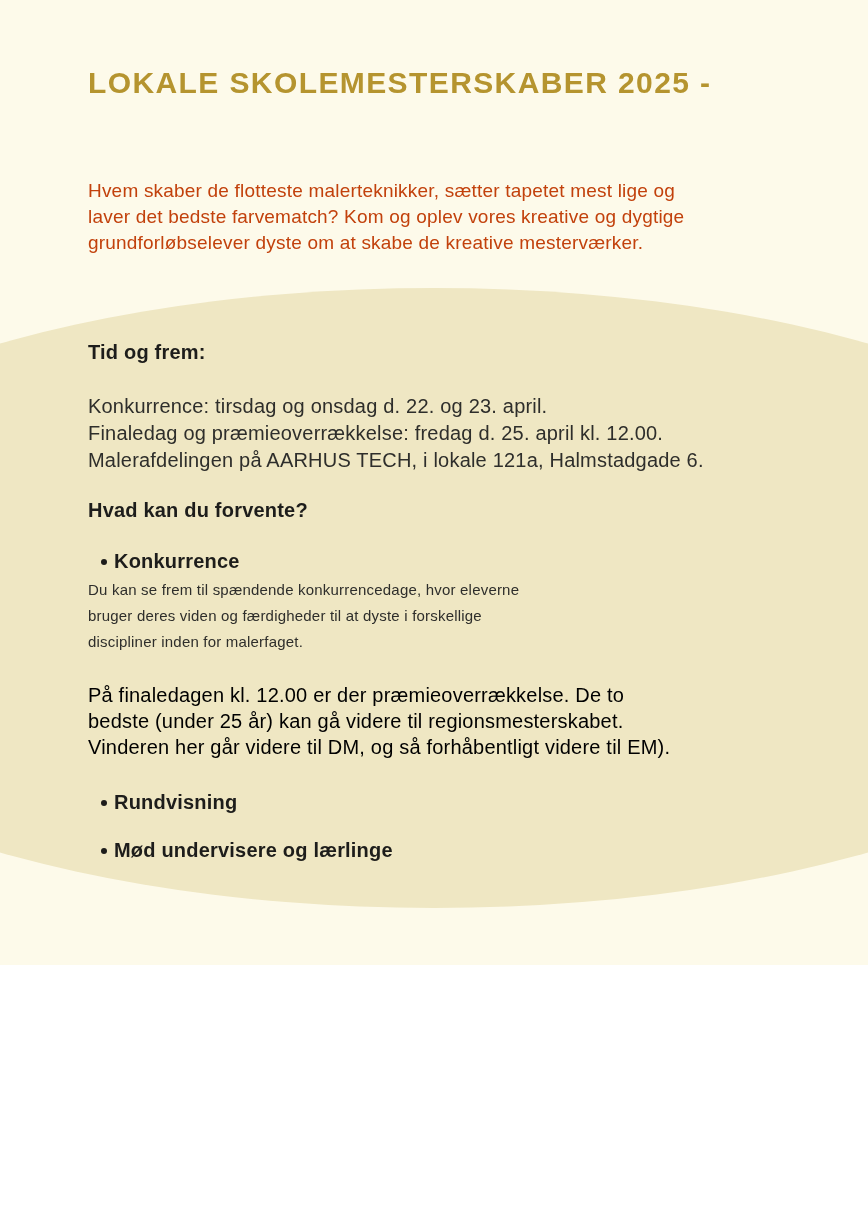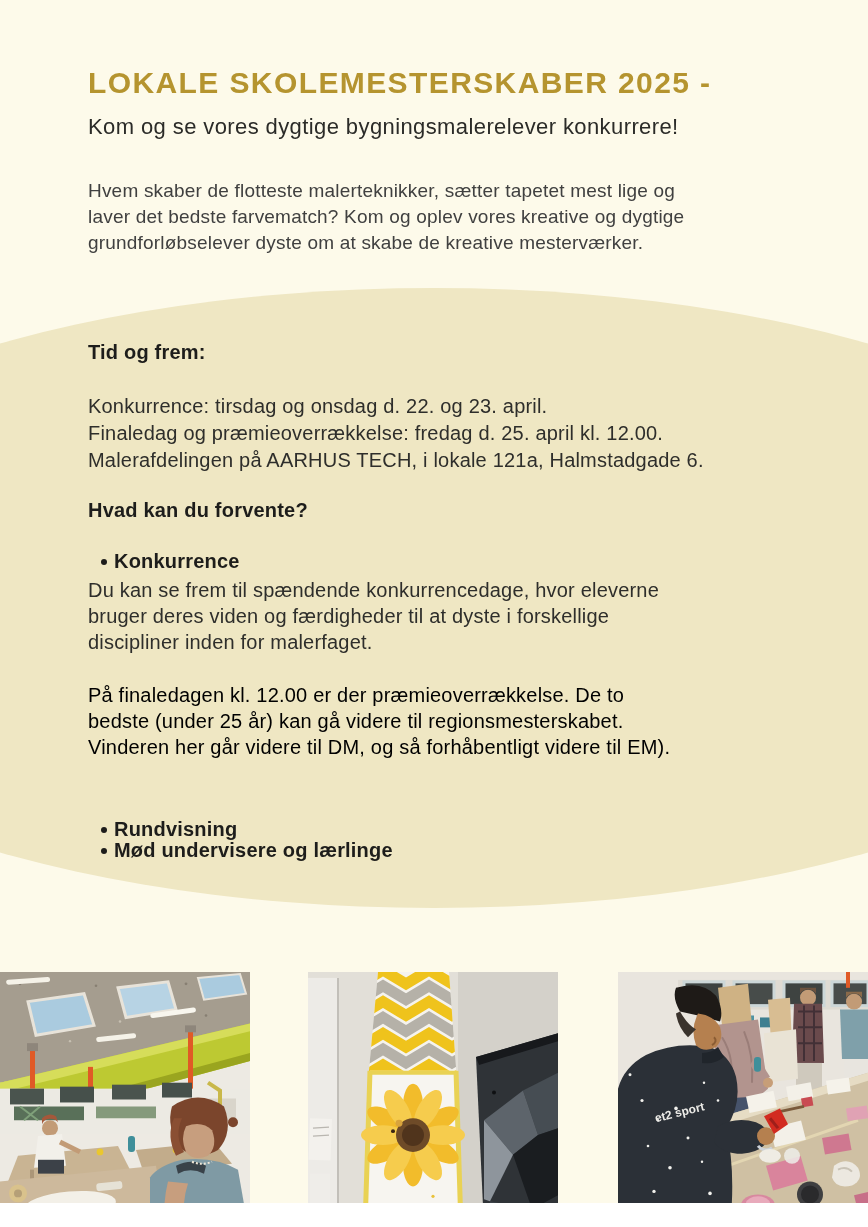--- a/index.html
+++ b/index.html
@@ -1,18 +1,18 @@
 <!DOCTYPE html>
 <html><head>
 <meta charset="utf-8">
 <style>
   html,body{margin:0;padding:0;}
   .page{
     position:relative;
-    width:868px;height:1203px;
+    width:868px;height:965px;
     overflow:hidden;
     background:#FDFAEA;
     font-family:"Liberation Sans","DejaVu Sans",sans-serif;
   }
   .blob{
     position:absolute;
     left:-326px;top:288px;
     width:1520px;height:620px;
     border-radius:50%;
     background:#EFE7C3;
@@ -21,49 +21,48 @@
   .title{
     top:66px;margin:0;
     font-size:30px;font-weight:bold;letter-spacing:1.4px;
     color:#B5942F;
   }
   .subtitle{
     top:114px;
     font-size:22px;letter-spacing:.4px;
     color:#2B2B28;
   }
-  .intro{top:178px;font-size:19px;line-height:26px;letter-spacing:.2px;color:#404040;}
+  .intro{top:178px;font-size:19px;line-height:26px;letter-spacing:.2px;color:#c2410c;}
   .b-head{font-size:20px;font-weight:bold;letter-spacing:.2px;color:#1D1D1B;}
   .tid{top:341px;}
   .schedule{top:393px;font-size:20px;line-height:27px;letter-spacing:.2px;color:#2E2E2B;}
   .forvente{top:499px;}
   .bullet{display:flex;align-items:center;gap:7px;left:101px;}
   .bullet .dot{width:6px;height:6px;border-radius:50%;background:#1D1D1B;flex:0 0 auto;}
   .bullet .lbl{font-size:20px;font-weight:bold;letter-spacing:.2px;color:#1D1D1B;}
   .bul1{top:550px;}
-  .bul2{top:818px;}
+  .bul2{top:791px;}
   .bul3{top:839px;align-items:center;}
-  .konk{top:577px;font-size:20px;line-height:26px;letter-spacing:.2px;color:#2E2E2B;}
+  .konk{top:577px;font-size:15px;line-height:26px;letter-spacing:.2px;color:#2E2E2B;}
   .finale{top:682px;font-size:20px;line-height:26px;letter-spacing:.2px;color:#000000;}
   .photos{position:absolute;left:0;top:972px;width:868px;height:255px;}
   .photo{position:absolute;top:0;width:250px;height:255px;margin:0;overflow:hidden;}
   .photo svg{display:block;width:100%;height:100%;}
   .p1{left:0;}
   .p2{left:308px;}
   .p3{left:618px;}
 </style>
 </head>
 <body>
 
 <div class="page">
 
   <div class="blob"></div>
 
   <h1 class="abs title">LOKALE SKOLEMESTERSKABER 2025 -</h1>
-  <div class="abs subtitle">Kom og se vores dygtige bygningsmalerelever konkurrere!</div>
 
   <div class="abs intro">
     <div>Hvem skaber de flotteste malerteknikker, sætter tapetet mest lige og</div>
     <div>laver det bedste farvematch? Kom og oplev vores kreative og dygtige</div>
     <div>grundforløbselever dyste om at skabe de kreative mesterværker.</div>
   </div>
 
   <div class="abs b-head tid">Tid og frem:</div>
 
   <div class="abs schedule">

